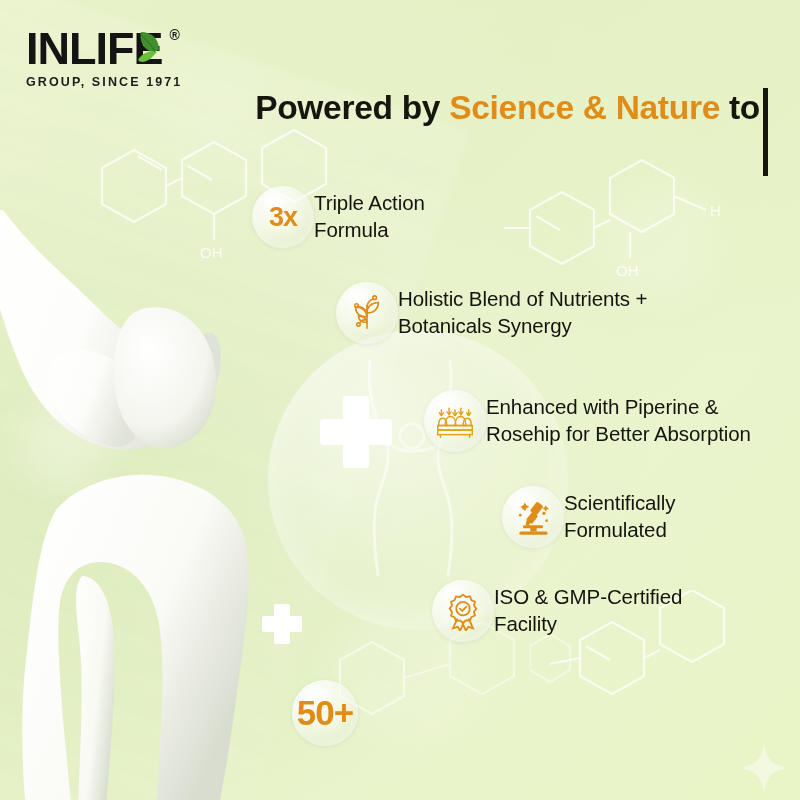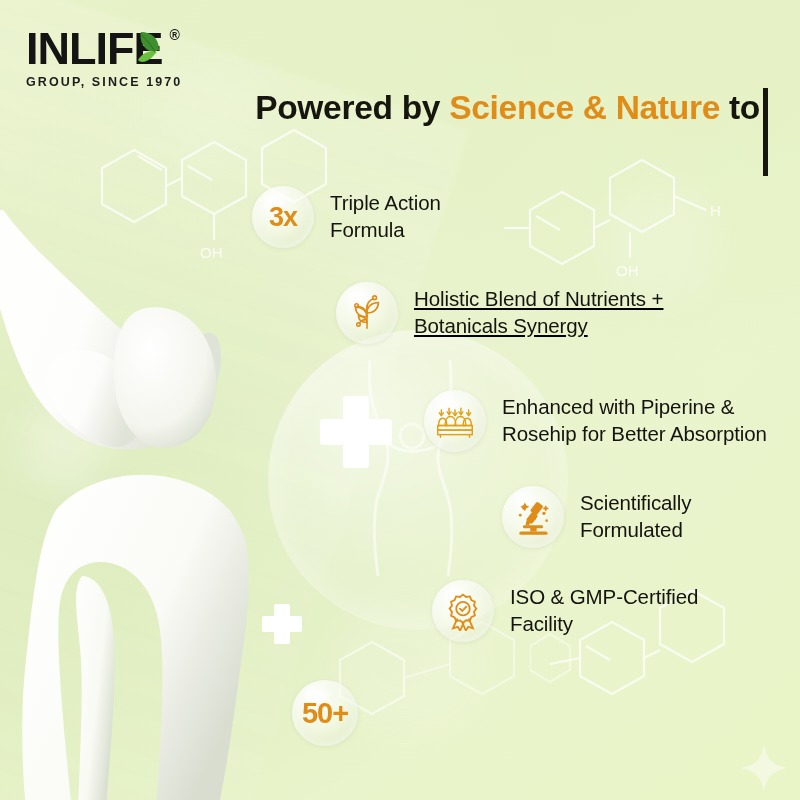--- a/index.html
+++ b/index.html
@@ -71,21 +71,21 @@
   }
   .bubble:after{
     content:"";position:absolute;left:20%;top:12%;width:34%;height:22%;
     border-radius:50%;background:rgba(255,255,255,.75);filter:blur(3px);
   }
   .badge-text{
     font-weight:700;color:#e08c18;letter-spacing:-1px;
     font-family:"Liberation Sans",sans-serif;position:relative;z-index:2;
   }
   .feat-text{
-    margin-left:16px;font-size:20.5px;line-height:1.30;color:#14140f;
+    margin-left:0;font-size:20.5px;line-height:1.30;color:#14140f;
     font-weight:400;letter-spacing:-.1px;white-space:pre-line;
   }
   .icon-svg{position:relative;z-index:2;}
 </style>
 </head>
 <body>
 
 <div id="poster">
 
   <div class="bg">
@@ -207,37 +207,37 @@
       <span>INLIFE</span>
       <span class="logo-leaf">
         <svg width="30" height="44" viewBox="0 0 30 44">
           <path d="M16 26 C6 24 2 14 4 6 C14 6 22 12 22 24 Z" fill="#3f8f2e"></path>
           <path d="M18 28 C12 36 4 38 1 34 C6 26 14 24 20 26 Z" fill="#6bbf3f"></path>
           <path d="M3 8 C10 14 15 20 18 26" stroke="#2f6b22" stroke-width="1" fill="none"></path>
         </svg>
       </span>
       <span class="reg">®</span>
     </div>
-    <div class="logo-sub">GROUP, SINCE 1970</div>
+    <div class="logo-sub">GROUP, SINCE 1971</div>
   </div>
 
   <div class="headline">
     <span>Powered by </span><span class="accent">Science &amp; Nature</span><span> to</span><br>
   </div>
   <div class="headline-rule"></div>
 
   <div class="feature" style="left:252px;top:186px;">
     <div class="bubble" style="width:62px;height:62px;">
       <span class="badge-text" style="font-size:27px;">3x</span>
     </div>
     <div class="feat-text">Triple Action
 Formula</div>
   </div>
 
-  <div class="feature" style="left:336px;top:282px;text-decoration:underline;">
+  <div class="feature" style="left:336px;top:282px;">
     <div class="bubble" style="width:62px;height:62px;">
       <svg class="icon-svg" width="38" height="38" viewBox="0 0 40 40" fill="none" stroke="#e08c18" stroke-width="1.7" stroke-linecap="round">
         <path d="M20 36 C20 28 20 20 20 12"></path>
         <path d="M20 24 C12 24 8 20 8 14 C15 14 20 18 20 24Z"></path>
         <path d="M20 20 C28 20 32 15 32 9 C25 9 20 13 20 20Z"></path>
         <path d="M20 30 C14 30 11 27 11 23 C16 23 20 26 20 30Z"></path>
         <path d="M20 16 C20 10 23 6 27 5"></path>
         <circle cx="28" cy="4" r="2"></circle>
         <path d="M20 19 C17 15 13 13 10 13"></path>
         <circle cx="9" cy="12" r="1.8"></circle>
@@ -300,17 +300,17 @@
         <path d="M15.5 31 L11 41 l5.2-1.6 2.6 4.2 3.6-8"></path>
         <path d="M28.5 31 L33 41 l-5.2-1.6 -2.6 4.2 -3.6-8"></path>
       </svg>
     </div>
     <div class="feat-text">ISO &amp; GMP-Certified
 Facility</div>
   </div>
 
   <div class="feature" style="left:292px;top:680px;">
     <div class="bubble" style="width:66px;height:66px;">
-      <span class="badge-text" style="font-size:29px;">50+</span>
+      <span class="badge-text" style="font-size:35px;">50+</span>
     </div>
   </div>
 
 </div>
 
 </body></html>

